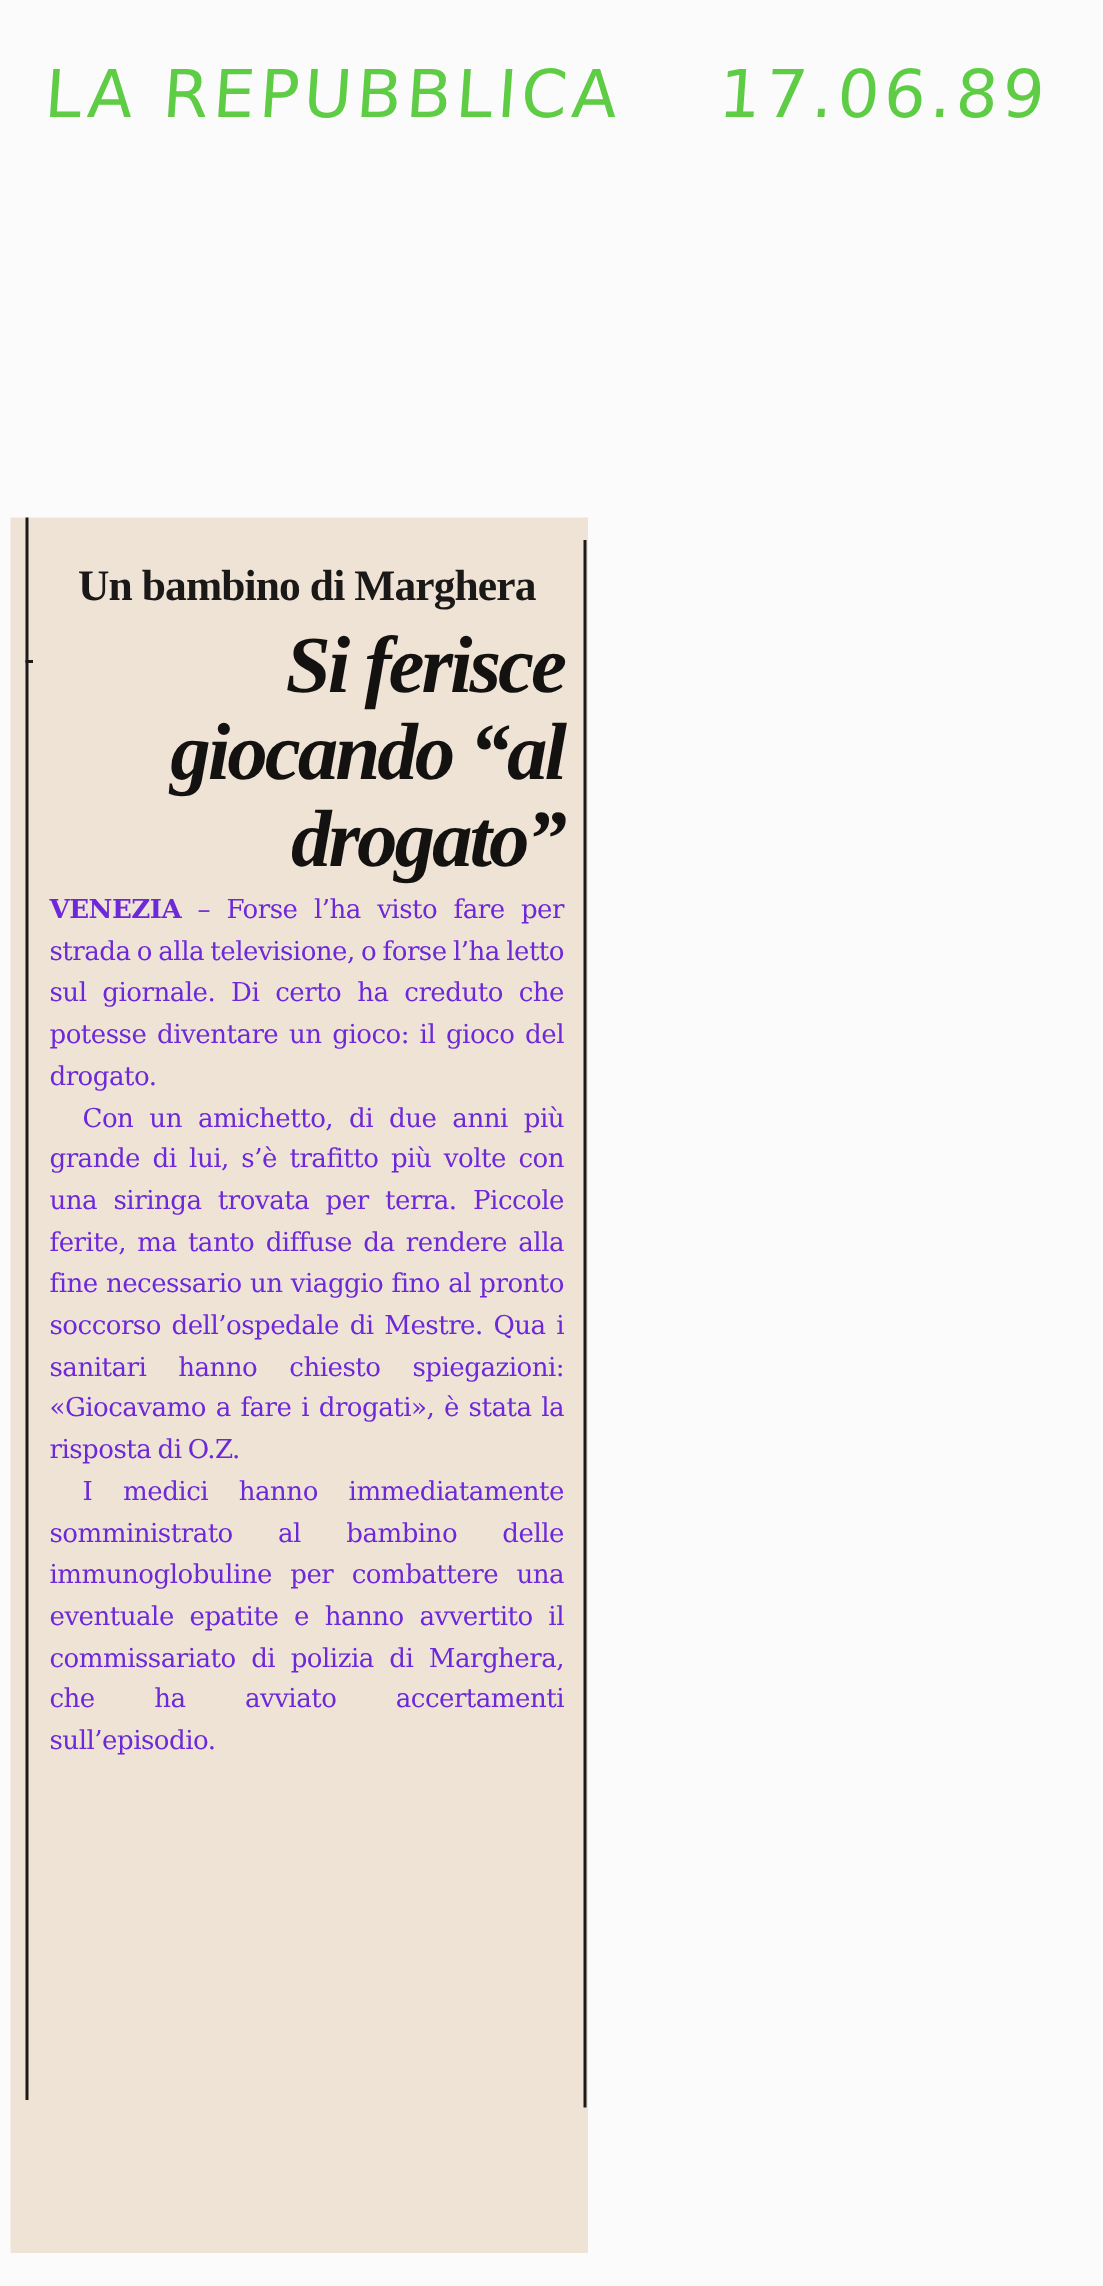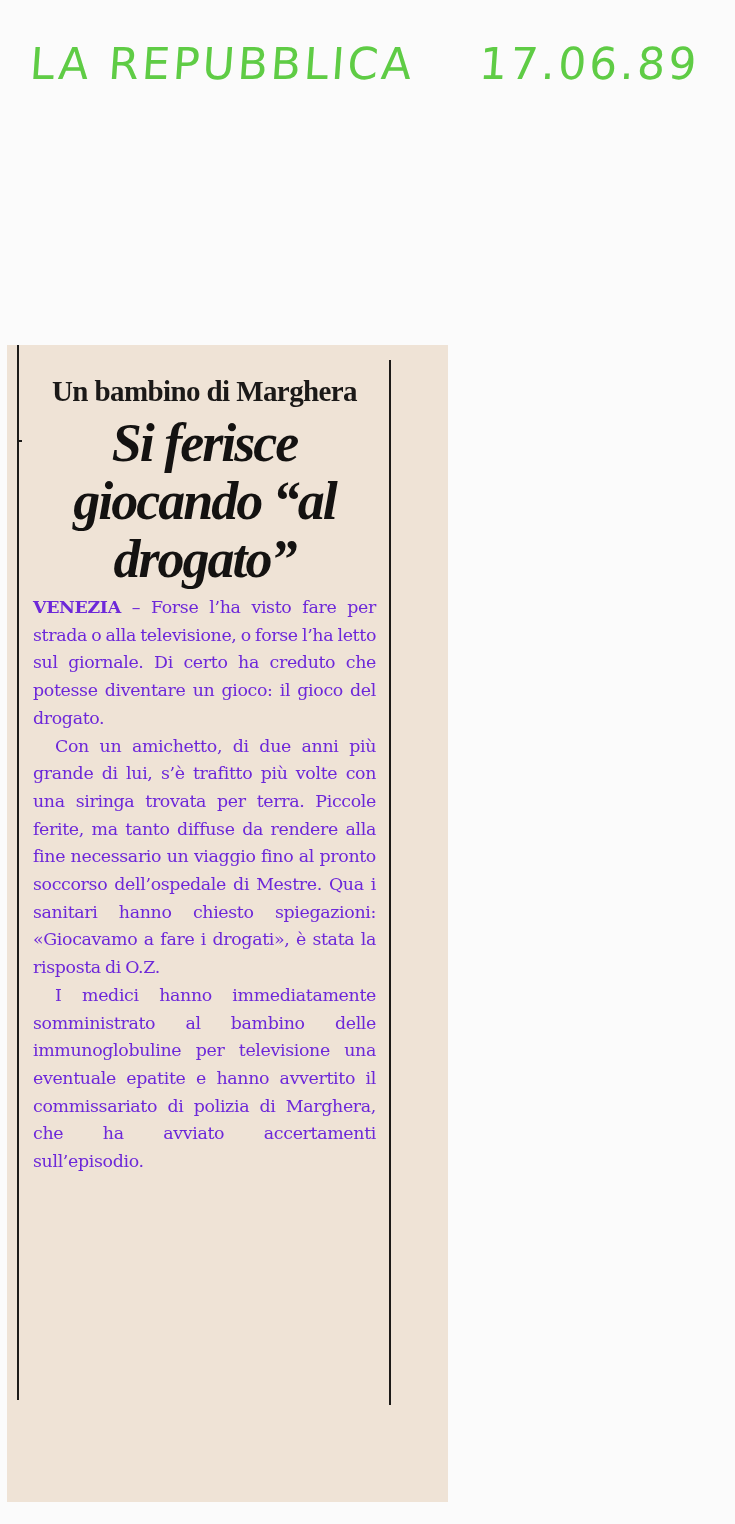--- a/index.html
+++ b/index.html
@@ -13,41 +13,41 @@
     font-family: "DejaVu Sans", sans-serif;
     color: #5fcc45; font-size: 44px; letter-spacing: 3px;
     font-weight: normal; white-space: nowrap;
     transform: skewX(-4deg);
   }
   .annotation .src { display: inline-block; margin-right: 48px; }
   .annotation .date { display: inline-block; }
 
   .clipping {
     position: absolute; left: 7px; top: 345px;
-    width: 441px; height: 1157px;
+    width: 385px; height: 1157px;
     background: #efe3d6;
   }
   .rule-left {
     position: absolute; left: 10px; top: 0; width: 2px; height: 1055px;
     background: #1c1a18;
   }
   .rule-left-tick {
     position: absolute; left: 10px; top: 95px; width: 5px; height: 2px; background: #1c1a18;
   }
   .rule-right {
     position: absolute; left: 382px; top: 15px; width: 2px; height: 1045px;
     background: #1c1a18;
   }
   .article { position: absolute; left: 26px; top: 30px; width: 343px; }
   .kicker {
     text-align: center; font-family: "Liberation Serif", serif;
     font-size: 29px; color: #1b1918; letter-spacing: -0.6px; margin: 0;
   }
   .headline {
-    text-align: center; font-family: "Liberation Serif", serif;
+    text-align: right; font-family: "Liberation Serif", serif;
     font-style: italic; font-weight: bold;
     font-size: 54px; line-height: 58px; color: #141211;
     letter-spacing: -2px; margin: 6px 0 6px 0;
   }
   .body {
     font-family: "DejaVu Serif", serif; font-size: 17.4px;
     line-height: 27.7px; color: #6d28d9; text-align: justify;
     hyphens: manual; letter-spacing: -0.35px; word-spacing: -1px;
   }
   .body p { margin: 0; text-indent: 22px; }
@@ -66,16 +66,16 @@
   <div class="rule-left"></div>
   <div class="rule-left-tick"></div>
   <div class="rule-right"></div>
 
   <div class="article">
     <h2 class="kicker">Un bambino di Marghera</h2>
     <h1 class="headline">Si ferisce giocando “al drogato”</h1>
     <div class="body">
       <p class="first"><span class="dateline">VENEZIA</span><span> – Forse l’ha visto fare per strada o alla televisione, o forse l’ha letto sul giornale. Di certo ha creduto che potesse diventare un gioco: il gioco del drogato.</span></p>
       <p>Con un amichetto, di due anni più grande di lui, s’è trafitto più volte con una siringa trovata per terra. Piccole ferite, ma tanto diffuse da rendere alla fine necessario un viaggio fino al pronto soccorso dell’ospedale di Mestre. Qua i sanitari hanno chiesto spiegazioni: «Giocavamo a fare i drogati», è stata la risposta di O.Z.</p>
-      <p>I medici hanno immediatamente somministrato al bambino delle immunoglobuline per televisione una eventuale epatite e hanno avvertito il commissariato di polizia di Marghera, che ha avviato accertamenti sull’episodio.</p>
+      <p>I medici hanno immediatamente somministrato al bambino delle immunoglobuline per combattere una eventuale epatite e hanno avvertito il commissariato di polizia di Marghera, che ha avviato accertamenti sull’episodio.</p>
     </div>
   </div>
 </div>
 
 </body></html>

